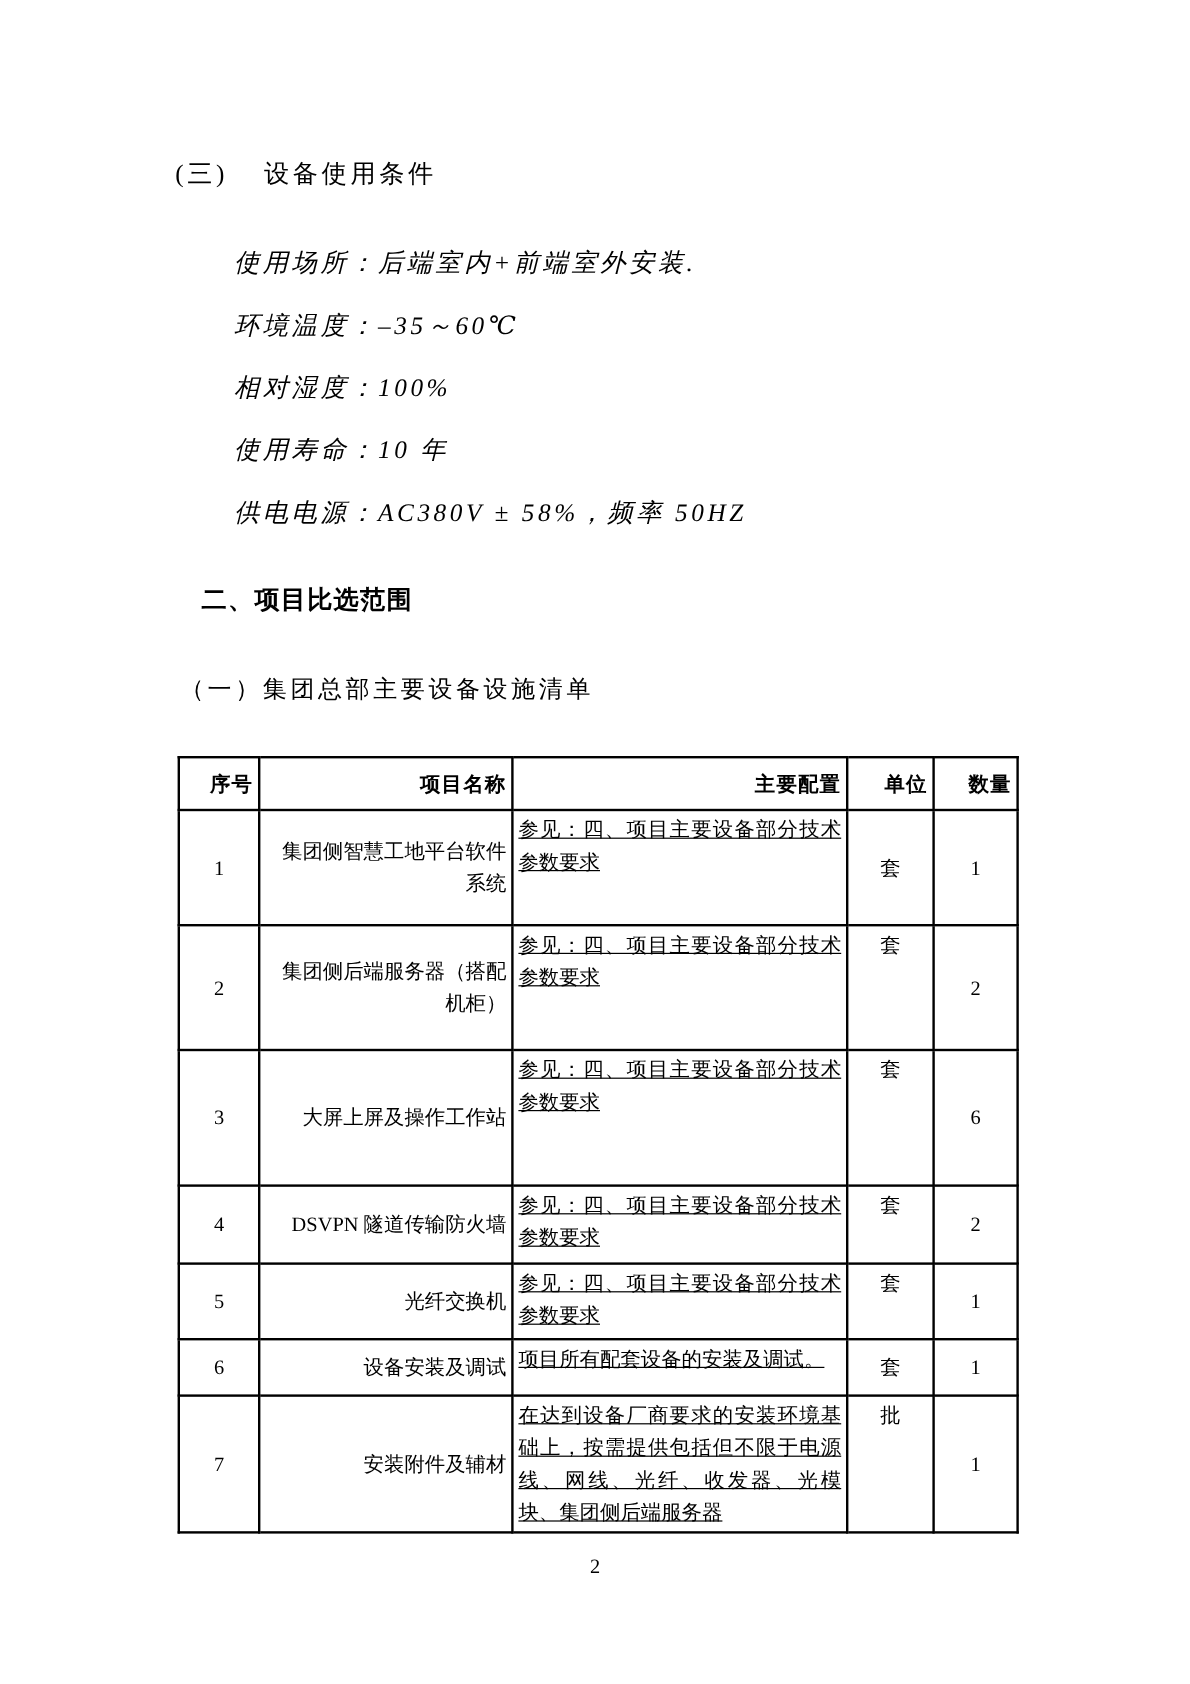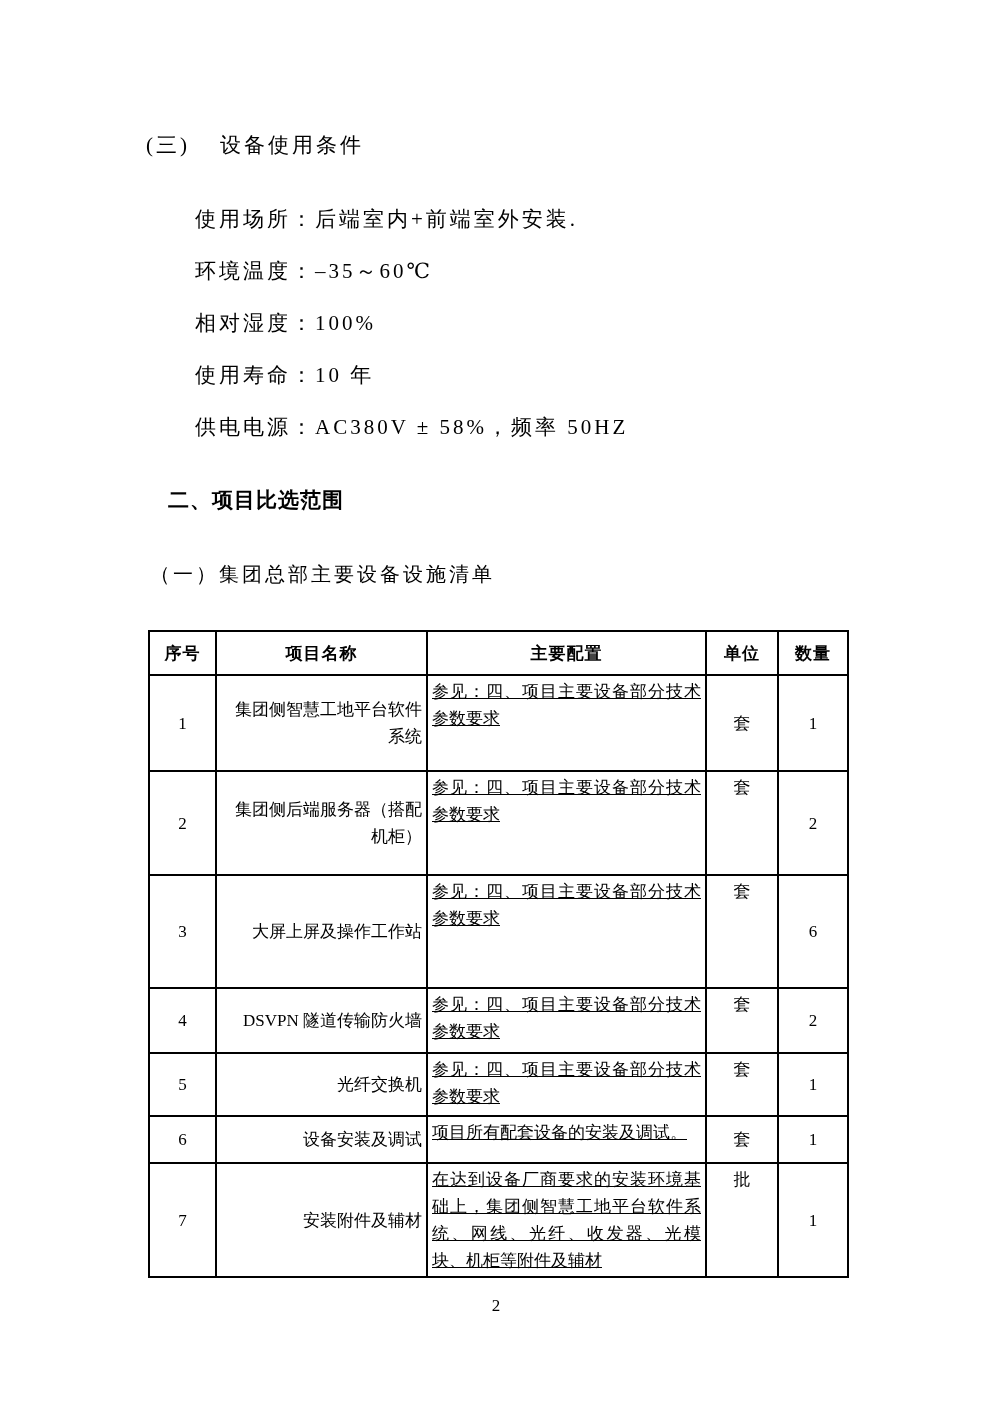--- a/index.html
+++ b/index.html
@@ -31,20 +31,21 @@
     position: absolute;
     left: 195px;
     top: 206px;
     font-size: 21px;
     letter-spacing: 3px;
   }
   .conditions p {
     margin: 0 0 25px 0;
     line-height: 27px;
     white-space: nowrap;
+    font-style: italic;
   }
   
   .chapter-heading {
     position: absolute;
     left: 148px;
     top: 486px;
     font-size: 21px;
     font-weight: bold;
     letter-spacing: 1px;
     white-space: nowrap;
@@ -70,21 +71,21 @@
     font-size: 17px;
   }
   table.equip th, table.equip td {
     border: 2px solid #000000;
     line-height: 27px;
     padding: 2px 4px;
     overflow: hidden;
   }
   table.equip th {
     font-weight: bold;
-    text-align: center;
+    text-align: right;
     vertical-align: middle;
     height: 38px;
     letter-spacing: 1px;
   }
   td.c-no  { text-align: center; vertical-align: middle; }
   td.c-name { text-align: right; vertical-align: middle; word-break: break-all; padding-left: 5px; padding-right: 3px; }
   td.c-conf { text-align: justify; text-justify: inter-ideograph; vertical-align: top; word-break: break-all; padding: 2px 3px; text-decoration: underline; }
   td.c-unit { text-align: center; vertical-align: top; padding-top: 4px; }
   td.c-unit.mid { vertical-align: middle; padding-top: 2px; }
   td.c-qty  { text-align: center; vertical-align: middle; }
@@ -182,21 +183,21 @@
       <tr class="h47">
         <td class="c-no">6</td>
         <td class="c-name">设备安装及调试</td>
         <td class="c-conf">项目所有配套设备的安装及调试。</td>
         <td class="c-unit mid">套</td>
         <td class="c-qty">1</td>
       </tr>
       <tr class="h106">
         <td class="c-no">7</td>
         <td class="c-name">安装附件及辅材</td>
-        <td class="c-conf">在达到设备厂商要求的安装环境基础上，集团侧智慧工地平台软件系统、网线、光纤、收发器、光模块、机柜等附件及辅材</td>
+        <td class="c-conf">在达到设备厂商要求的安装环境基础上，按需提供包括但不限于电源线、网线、光纤、收发器、光模块、集团侧后端服务器</td>
         <td class="c-unit">批</td>
         <td class="c-qty">1</td>
       </tr>
     </tbody>
   </table>
 
   <div class="page-number">2</div>
 
 </div>
 

